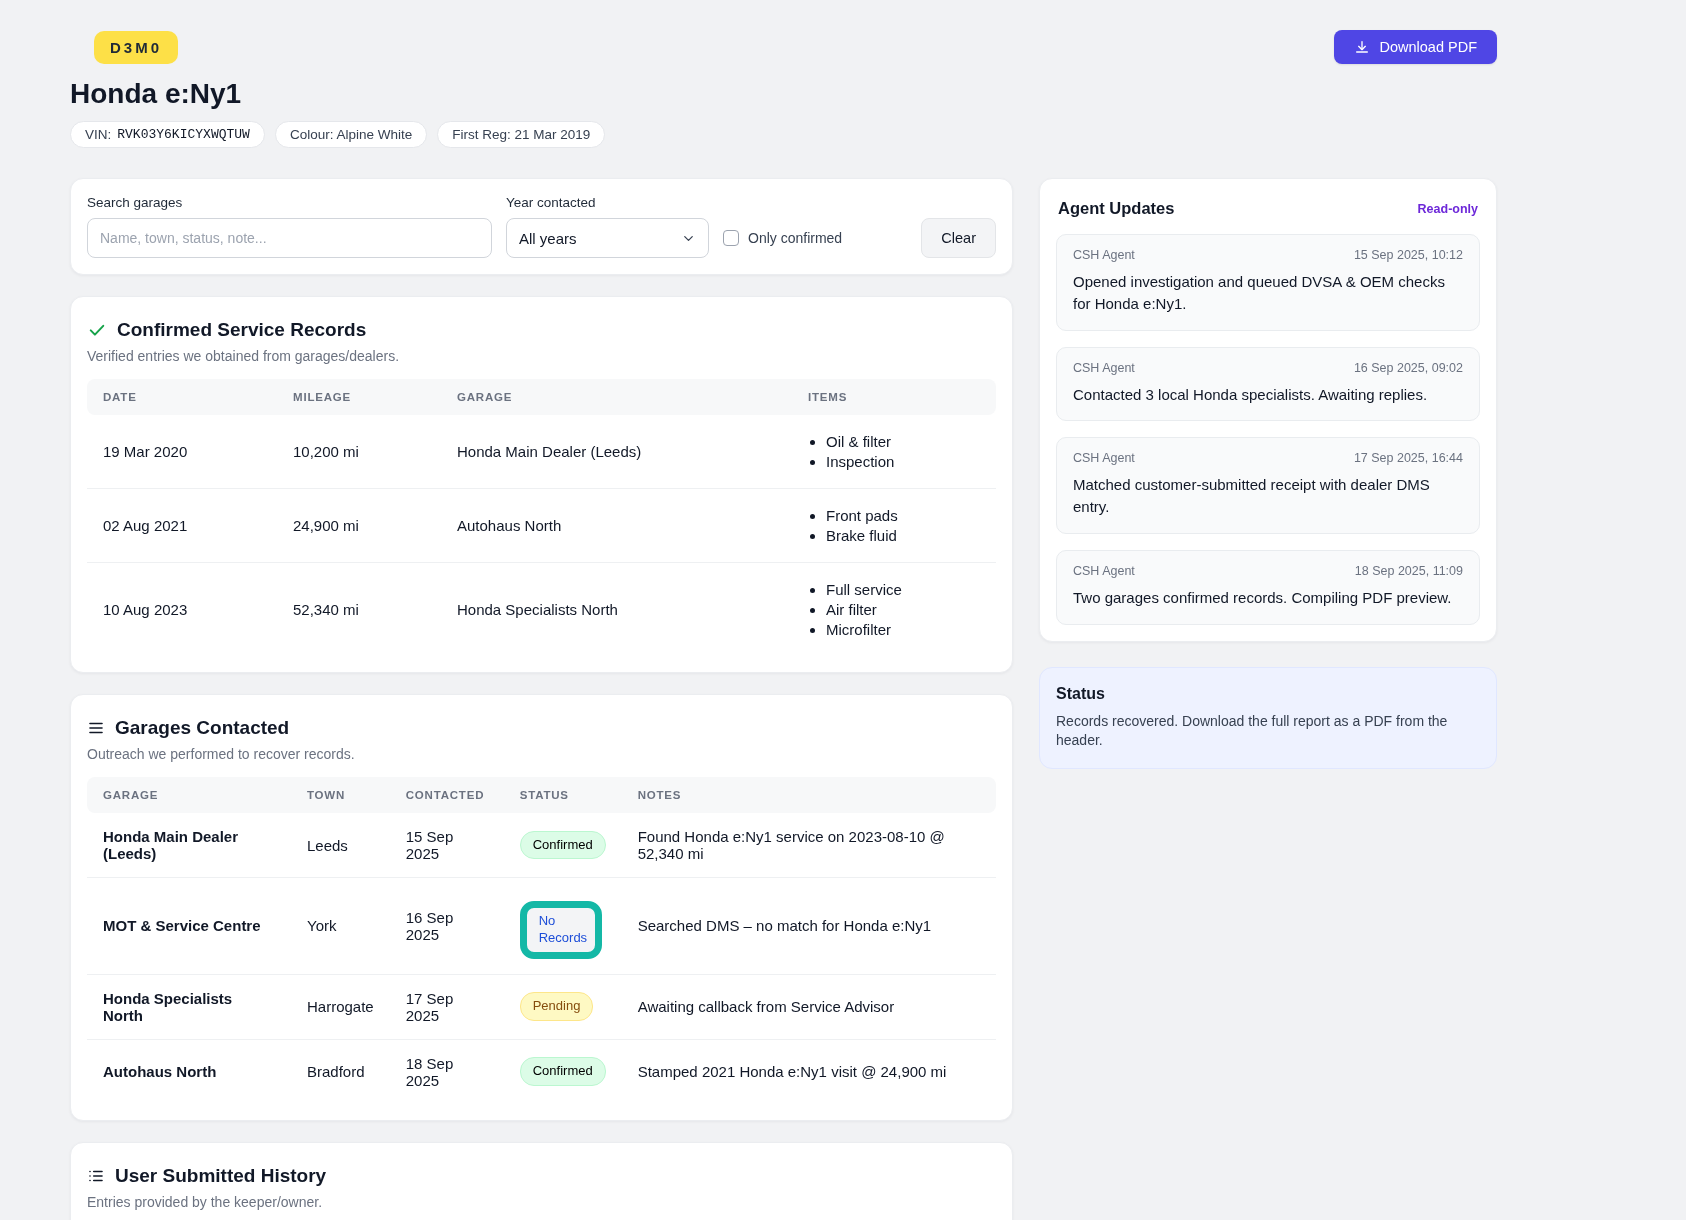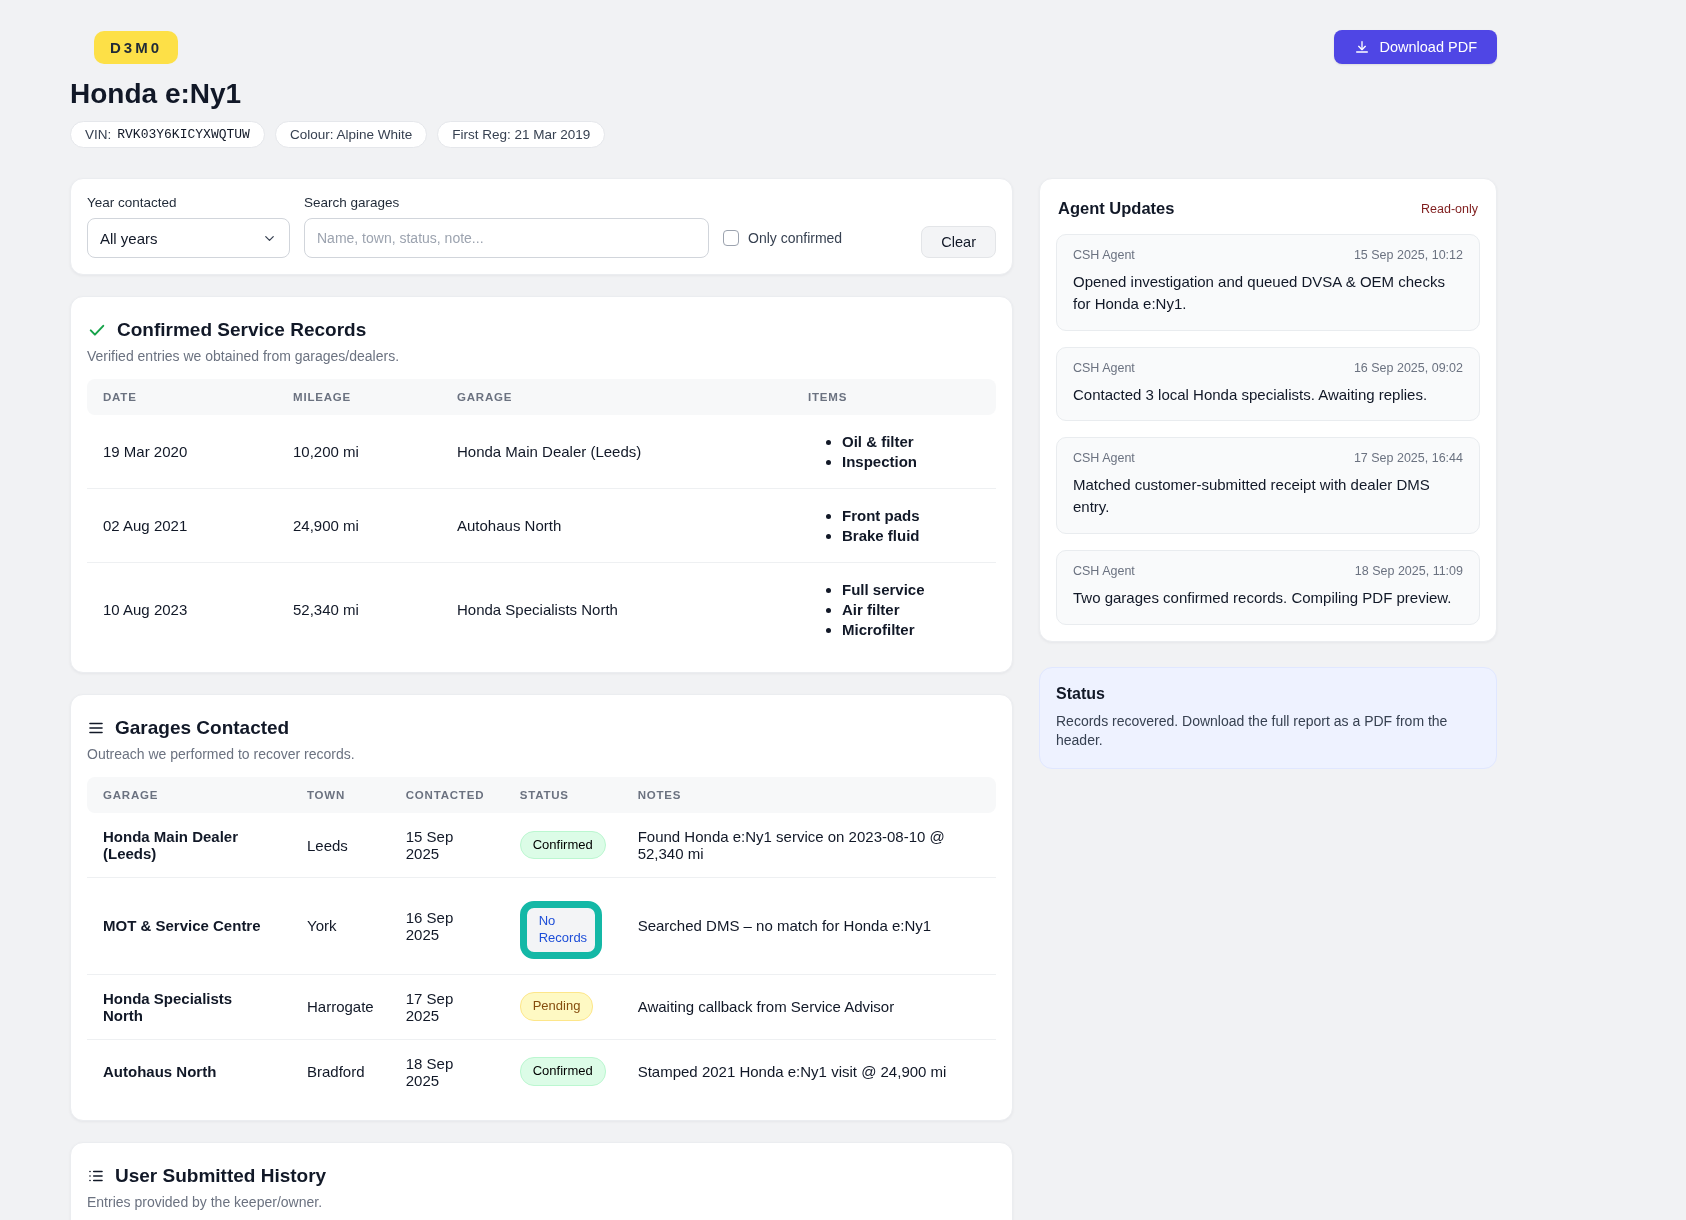--- a/index.html
+++ b/index.html
@@ -58,21 +58,21 @@
     width:203px; height:40px; border:1px solid #d1d5db; border-radius:8px;
     display:flex; align-items:center; justify-content:space-between;
     padding:0 12px; font-size:15px; font-weight:500; color:#111827;
     background:#fff; cursor:pointer;
   }
   .checkbox-row { display:flex; align-items:center; gap:9px; height:40px; cursor:pointer; font-size:14px; color:#374151; }
   .checkbox-box {
     width:16px; height:16px; border:1.5px solid #9ca3af; border-radius:4px; background:#fff; flex:0 0 auto;
   }
   .btn-secondary {
-    margin-left:auto; height:32px; padding:0 19px; cursor:pointer;
+    margin-left:auto; height:40px; padding:0 19px; cursor:pointer;
     background:#f3f4f6; border:1px solid #e3e5e8; border-radius:8px;
     font-family:inherit; font-size:14.5px; color:#111827;
   }
 
   
   .card-head { display:flex; align-items:center; gap:10px; padding-top:6px; }
   .card-head h2 { font-size:19px; font-weight:700; color:#111827; }
   .card-sub { font-size:14px; color:#6b7280; margin:7px 0 15px; }
   .icon { display:inline-flex; align-items:center; }
 
@@ -83,21 +83,21 @@
     font-size:11.5px; font-weight:700; letter-spacing:.07em; text-transform:uppercase;
     padding:12px 16px;
   }
   thead th:first-child { border-radius:8px 0 0 8px; }
   thead th:last-child { border-radius:0 8px 8px 0; }
   tbody td { padding:15px 16px; vertical-align:middle; color:#111827; }
   tbody tr:not(:last-child) td { border-bottom:1px solid #eef0f2; }
 
   .svc-col-date { width:190px; } .svc-col-mileage { width:164px; } .svc-col-garage { width:351px; }
   .items-list { list-style:disc; padding-left:18px; }
-  .items-list li { margin:3px 16px;font-weight:bold; }
+  .items-list li { margin:3px 0; }
 
   .gar-col-garage { width:204px; } .gar-col-town { width:98px; }
   .gar-col-contacted { width:114px; } .gar-col-status { width:108px; }
   td.garage-name { font-weight:700; }
 
   .pill {
     display:inline-block; padding:5px 12px; border-radius:14px;
     font-size:13px; font-weight:500; line-height:1.3;
   }
   .pill[data-status="confirmed"] { background:#dcfce7; color:#000000; border:1px solid #bbf7d0; }
@@ -108,21 +108,21 @@
   .history-entry { border:1px solid #edeff2; border-radius:10px; overflow:hidden; }
   .history-head {
     display:flex; justify-content:space-between; align-items:center;
     background:#f7f8f9; padding:11px 16px; font-size:14.5px; color:#111827;
   }
   .history-head .hist-mileage { color:#4b5563; }
 
   
   .agent-head { display:flex; justify-content:space-between; align-items:center; margin:4px 2px 16px; }
   .agent-head h2 { font-size:16.5px; font-weight:700; }
-  .readonly { font-size:12.5px; color:#7f1d1d; }
+  .readonly { font-size:12.5px; color:#6d28d9;font-weight:bold; }
   .agent-list { display:flex; flex-direction:column; gap:16px; }
   .agent-item { background:#f9fafb; border:1px solid #e9ecef; border-radius:10px; padding:13px 16px 15px; }
   .agent-item-head { display:flex; justify-content:space-between; margin-bottom:9px; }
   .agent-name, .agent-time { font-size:12.5px; color:#6b7280; }
   .agent-msg { font-size:15px; color:#111827; line-height:1.45; }
 
   .status-card { background:#eef2ff; border:1px solid #e0e7ff; border-radius:13px; padding:17px 16px; }
   .status-card h3 { font-size:16px; font-weight:700; margin-bottom:9px; color:#111827; }
   .status-card p { font-size:14px; color:#374151; line-height:1.4; }
 </style>
@@ -155,33 +155,33 @@
     <span class="chip">Colour: Alpine White</span>
     <span class="chip">First Reg: 21 Mar 2019</span>
   </div>
 
   <div class="grid">
 
     <div class="main-col">
 
       <section class="card filter-card">
         <div class="filter-field">
+          <label>Search garages</label>
+          <input class="text-input" type="text" placeholder="Name, town, status, note..." style="">
+        </div>
+        <div class="filter-field">
           <label>Year contacted</label>
           <div class="select">
             <span>All years</span>
             <span class="icon">
               <svg width="15" height="15" viewBox="0 0 24 24" fill="none" stroke="#374151" stroke-width="2" stroke-linecap="round" stroke-linejoin="round">
                   <path d="M6 9l6 6 6-6"></path>
                 </svg>
             </span>
           </div>
-        </div>
-        <div class="filter-field">
-          <label>Search garages</label>
-          <input class="text-input" type="text" placeholder="Name, town, status, note..." style="">
         </div>
         <label class="checkbox-row">
           <span class="checkbox-box"></span>
           <span>Only confirmed</span>
         </label>
         <button class="btn-secondary">Clear</button>
       </section>
 
       <section class="card">
         <div class="card-head">

